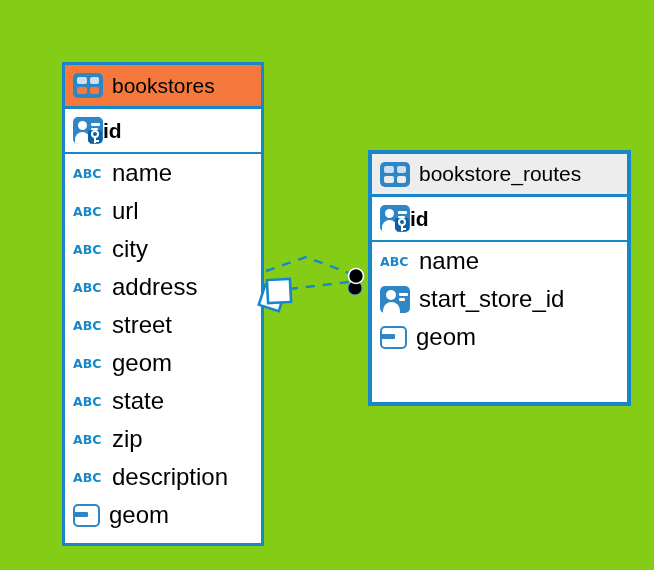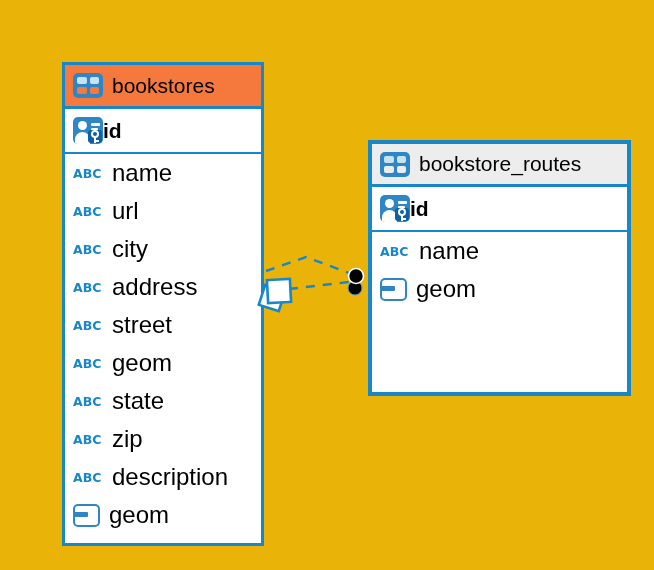--- a/index.html
+++ b/index.html
@@ -1,26 +1,26 @@
 <!DOCTYPE html>
 <html><head>
 <meta charset="utf-8">
 <style>
   html,body { margin:0; padding:0; background:#ffffff; }
   #canvas {
-    position:relative; width:654px; height:570px; background:#eab308;
+    position:relative; width:654px; height:570px; background:#84cc16;
     font-family:"Liberation Sans", sans-serif; overflow:hidden; color:#000;
   }
 
   
   .table-card {
     position:absolute; background:#ffffff; box-sizing:border-box; z-index:1;
   }
   #t-bookstores { left:62px; top:62px; width:202px; height:484px; border:3px solid #1787c9; }
-  #t-routes     { left:368px; top:140px; width:263px; height:256px; border:4px solid #1787c9; }
+  #t-routes     { left:368px; top:150px; width:263px; height:256px; border:4px solid #1787c9; }
 
   .hdr {
     display:flex; align-items:center; gap:9px; padding:0 8px;
     border-bottom:3px solid #1787c9; box-sizing:border-box; height:44px;
   }
   #t-bookstores .hdr { background:#f5793c; }
   #t-routes .hdr     { background:#ededed; height:43px; }
   .hdr-label { font-size:21px; white-space:nowrap; }
 
   .pk-row {
@@ -180,20 +180,29 @@
       </span>
       <span class="pk-label">id</span>
     </div>
 
     <div class="cols">
       <div class="col-row">
         <span class="abc-icon">ABC</span>
         <span class="col-label">name</span>
       </div>
       <div class="col-row">
+        <span class="fk-icon">
+          <span class="head"></span>
+            <span class="shoulders"></span>
+          <span class="ln1"></span>
+            <span class="ln2"></span>
+        </span>
+        <span class="col-label">start_store_id</span>
+      </div>
+      <div class="col-row">
         <span class="geo-icon">
             <span class="bar"></span>
           </span>
         <span class="col-label">geom</span>
       </div>
     </div>
   </div>
 
   <svg class="overlay" width="654" height="570" viewBox="0 0 654 570">
     <polyline points="266,271 306,257 349,273" fill="none" stroke="#1787c9" stroke-width="2.4" stroke-dasharray="9 8"></polyline>

